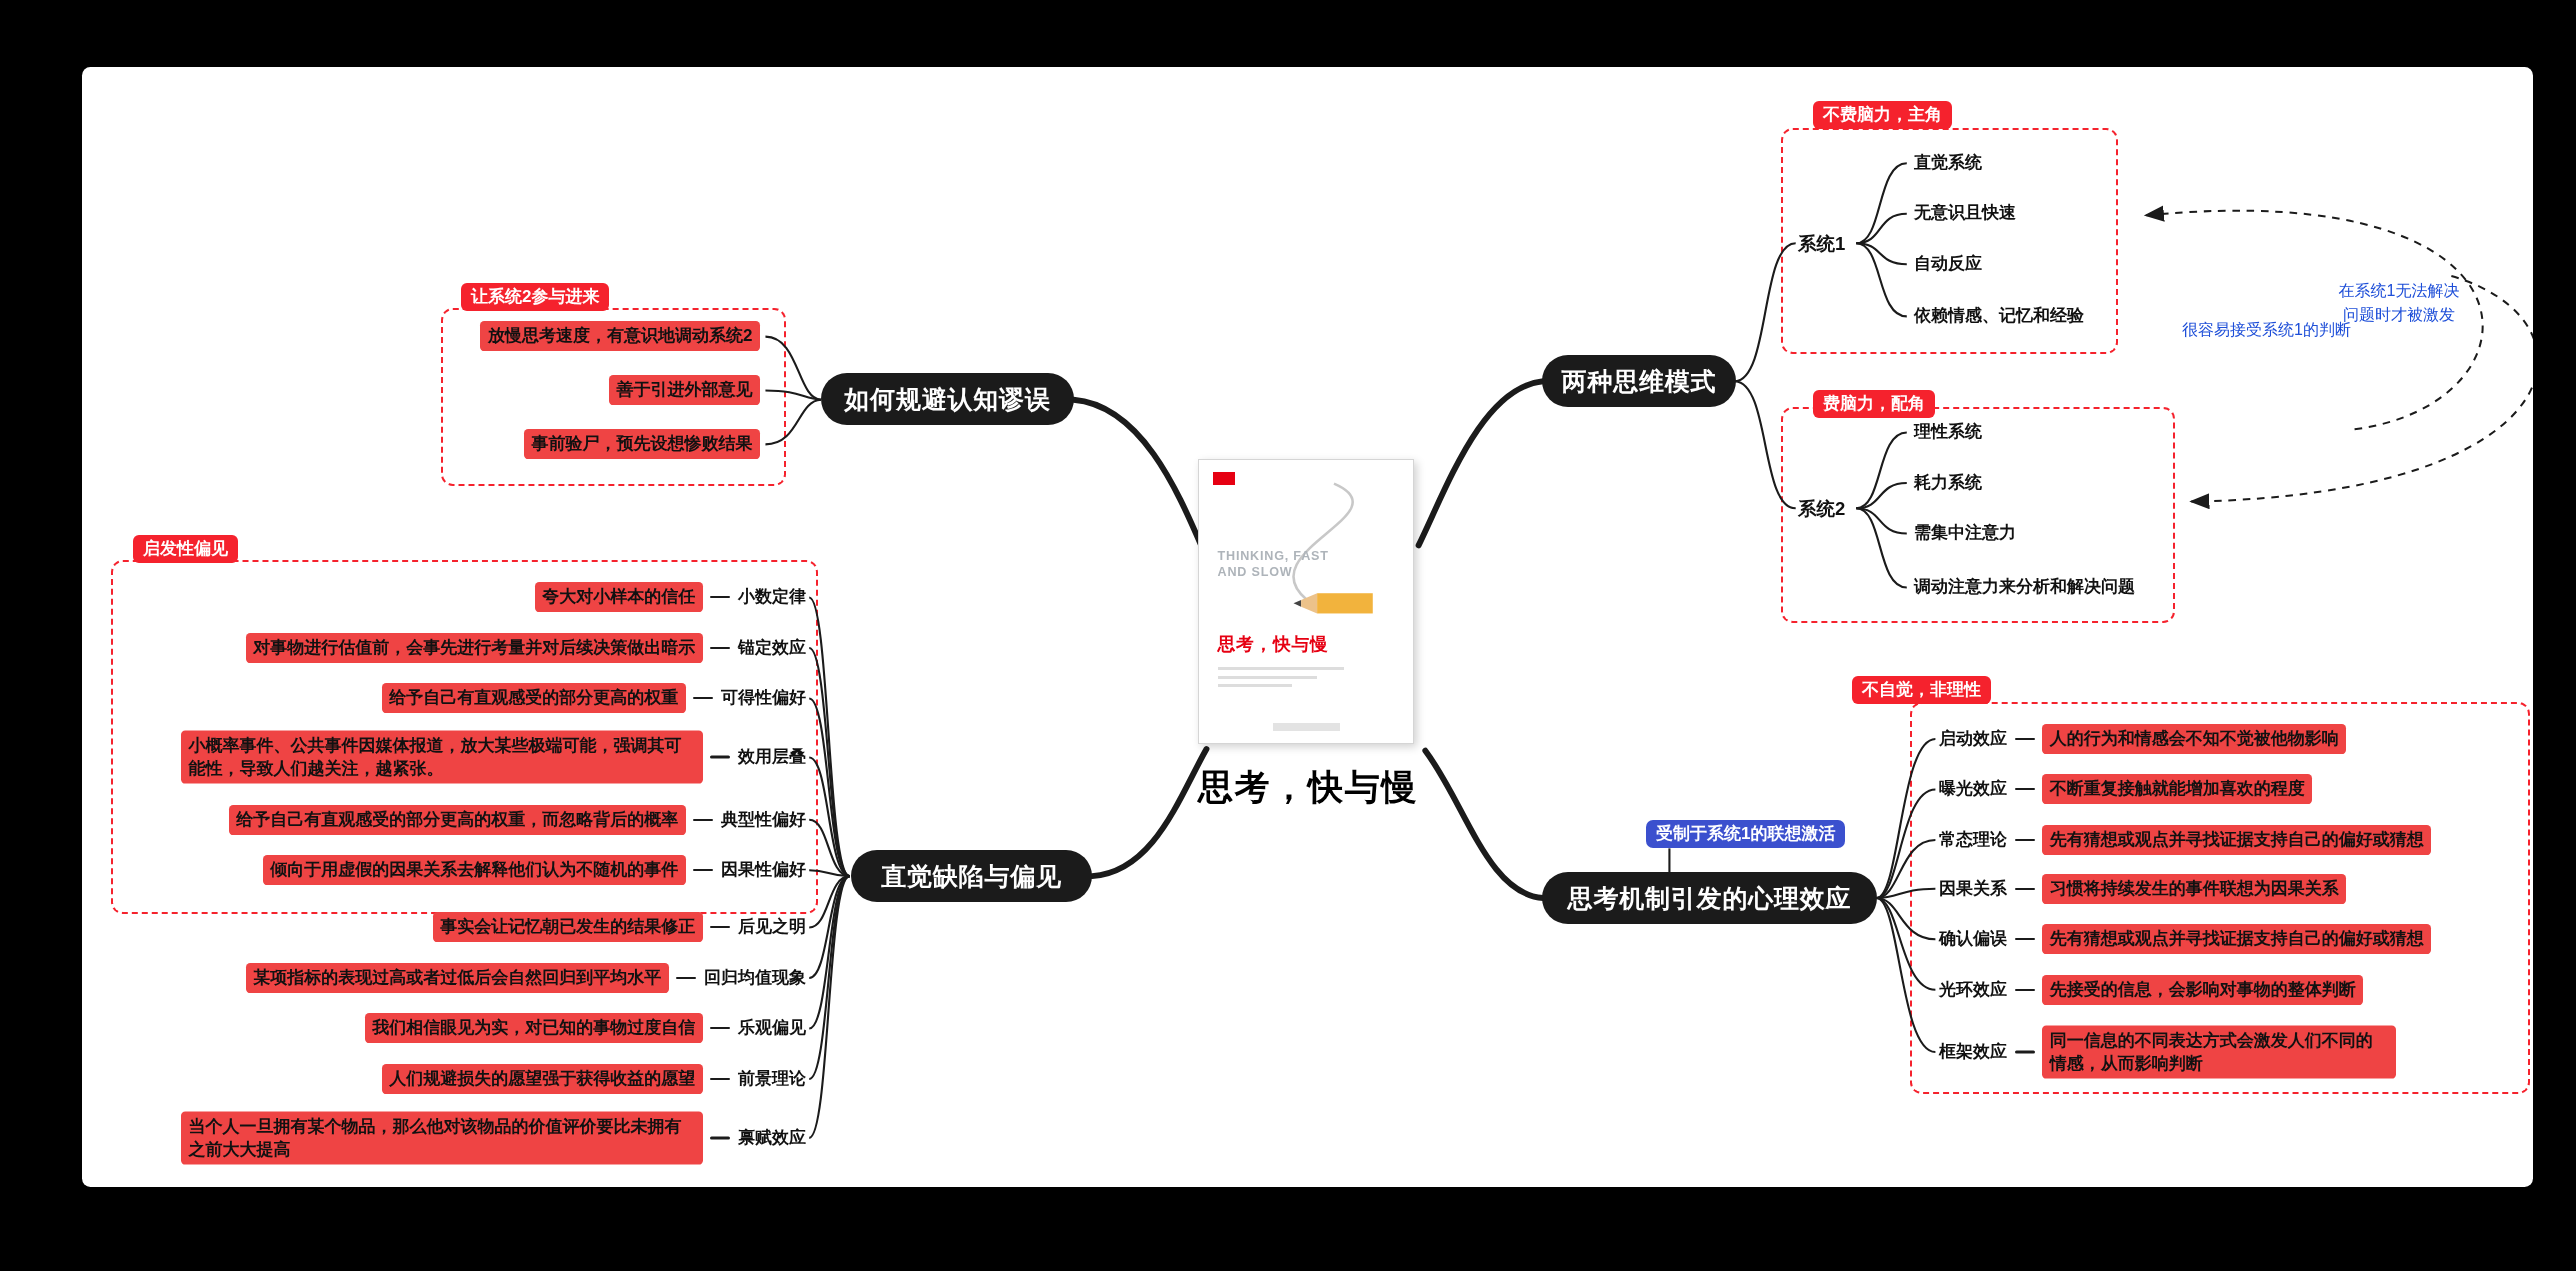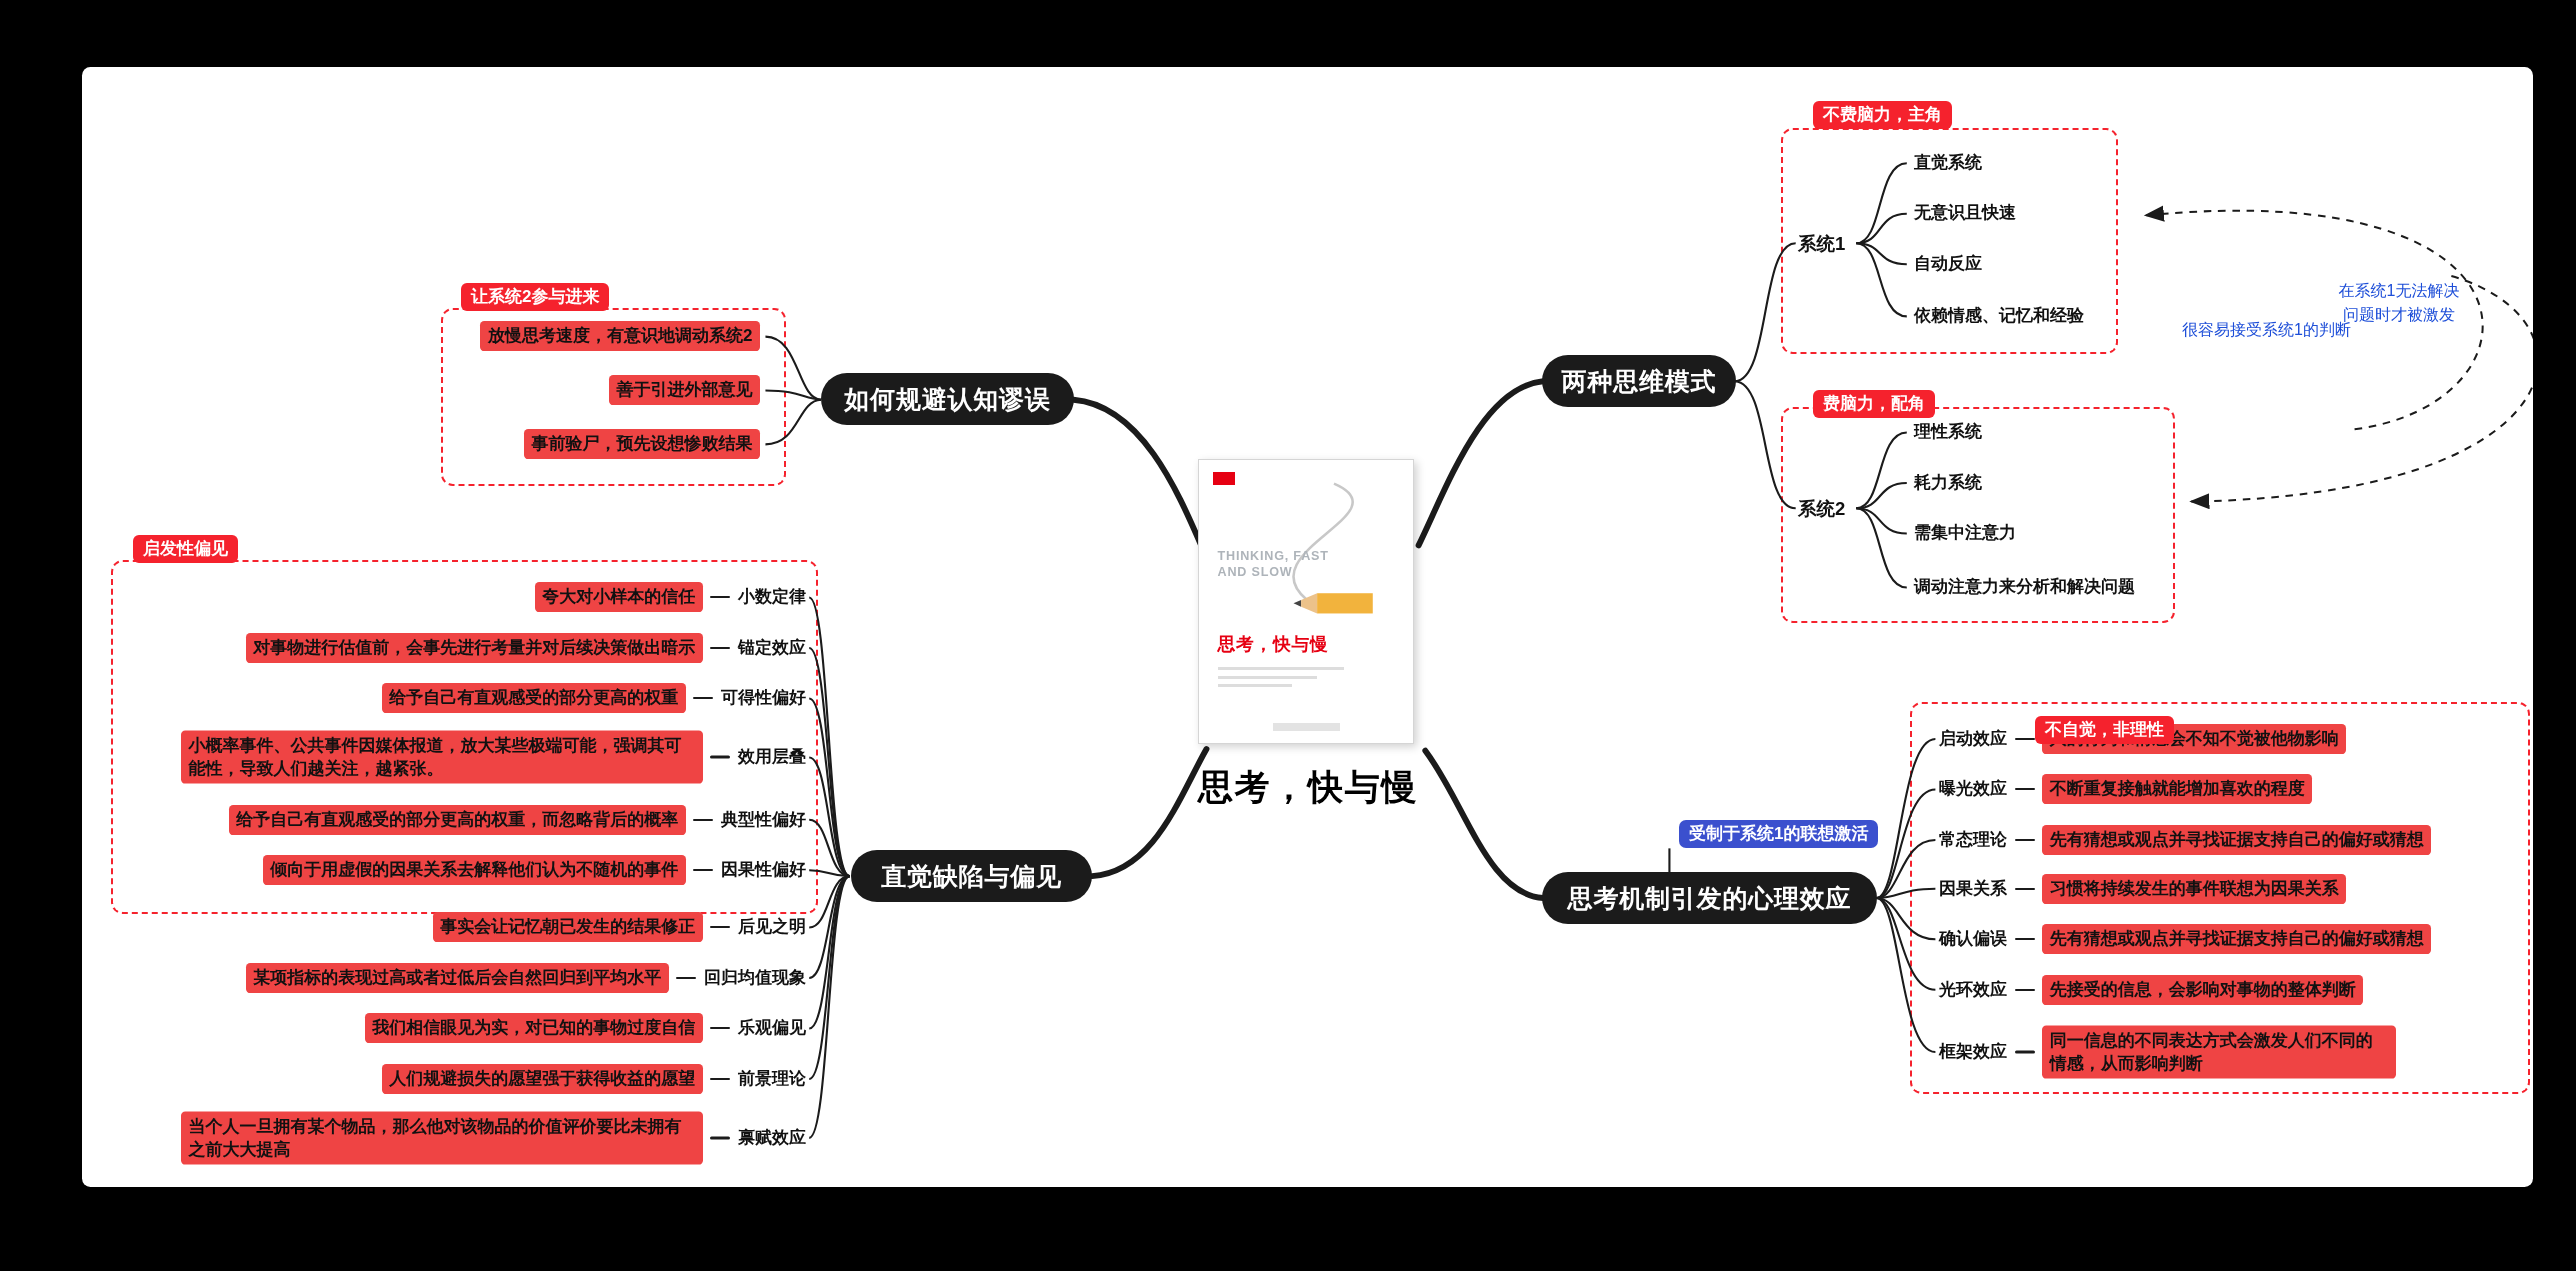--- a/index.html
+++ b/index.html
@@ -239,22 +239,22 @@
     <span class="dash"></span>
     <span class="term">前景理论</span>
   </div>
   <div class="row" style="right:1727px;top:1071px;">
     <span class="desc wrap620">当个人一旦拥有某个物品，那么他对该物品的价值评价要比未拥有之前大大提高</span>
     <span class="dash"></span>
     <span class="term">禀赋效应</span>
   </div>
 
   <div class="node" style="left:1460px;top:805px;width:335px;">思考机制引发的心理效应</div>
-  <div class="tag blue" style="left:1597px;top:753px;border-radius:7px;">受制于系统1的联想激活</div>
-  <div class="tag red" style="left:1953px;top:609px;margin-top:40px;">不自觉，非理性</div>
+  <div class="tag blue" style="left:1564px;top:753px;border-radius:7px;">受制于系统1的联想激活</div>
+  <div class="tag red" style="left:1770px;top:609px;">不自觉，非理性</div>
   <div class="dashed-box" style="left:1828px;top:635px;width:620px;height:392px;"></div>
 
   <div class="row" style="left:1857px;top:672px;">
     <span class="term">启动效应</span>
     <span class="dash"></span>
     <span class="desc">人的行为和情感会不知不觉被他物影响</span>
   </div>
   <div class="row" style="left:1857px;top:722px;">
     <span class="term">曝光效应</span>
     <span class="dash"></span>

